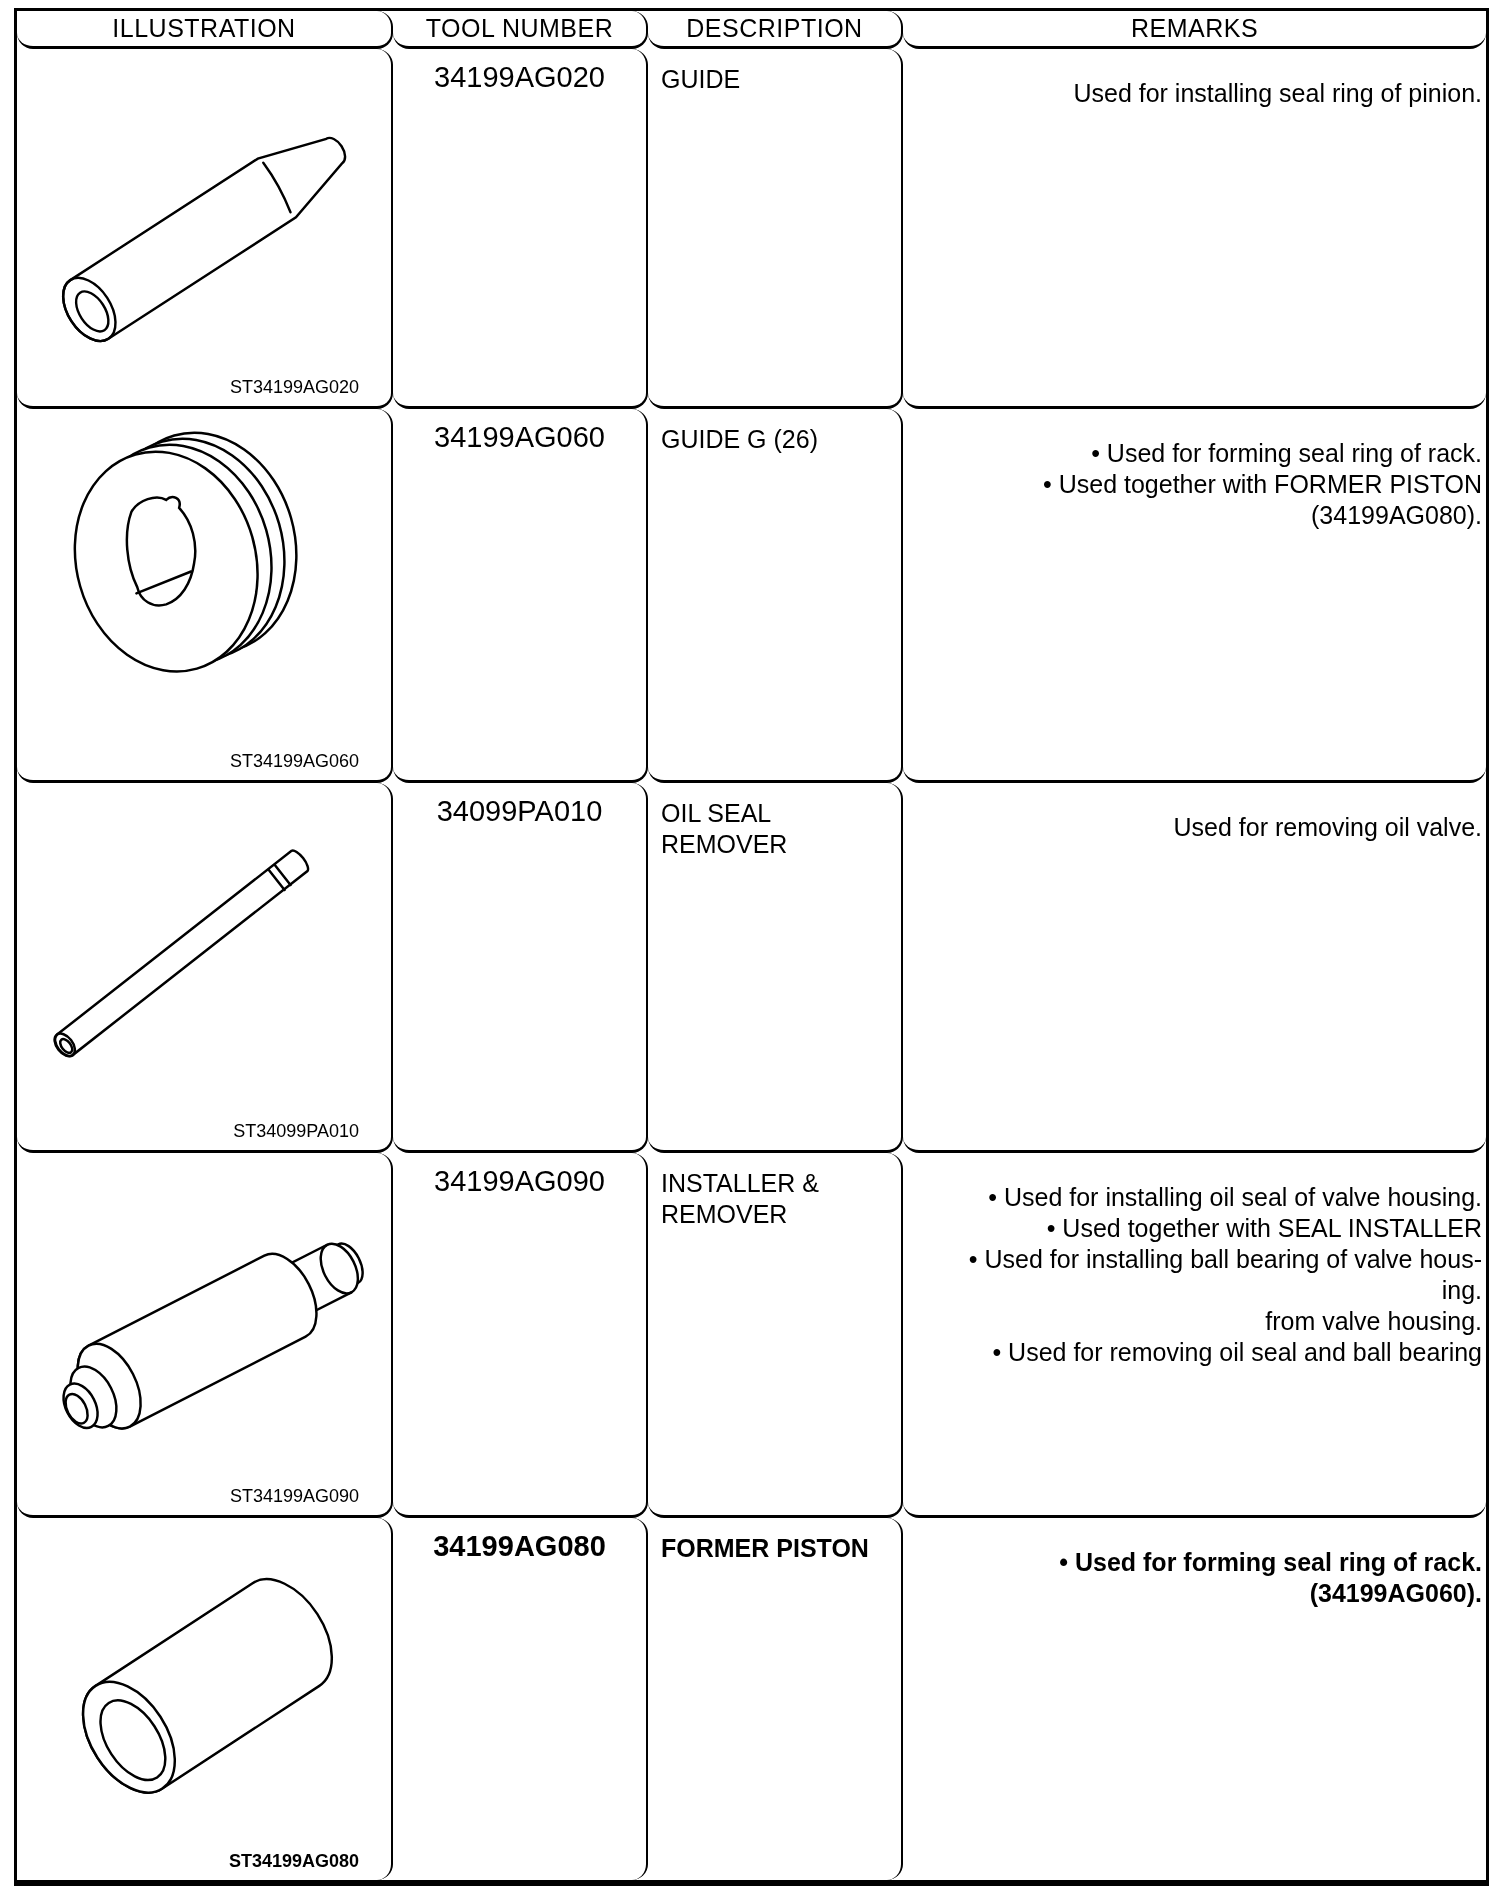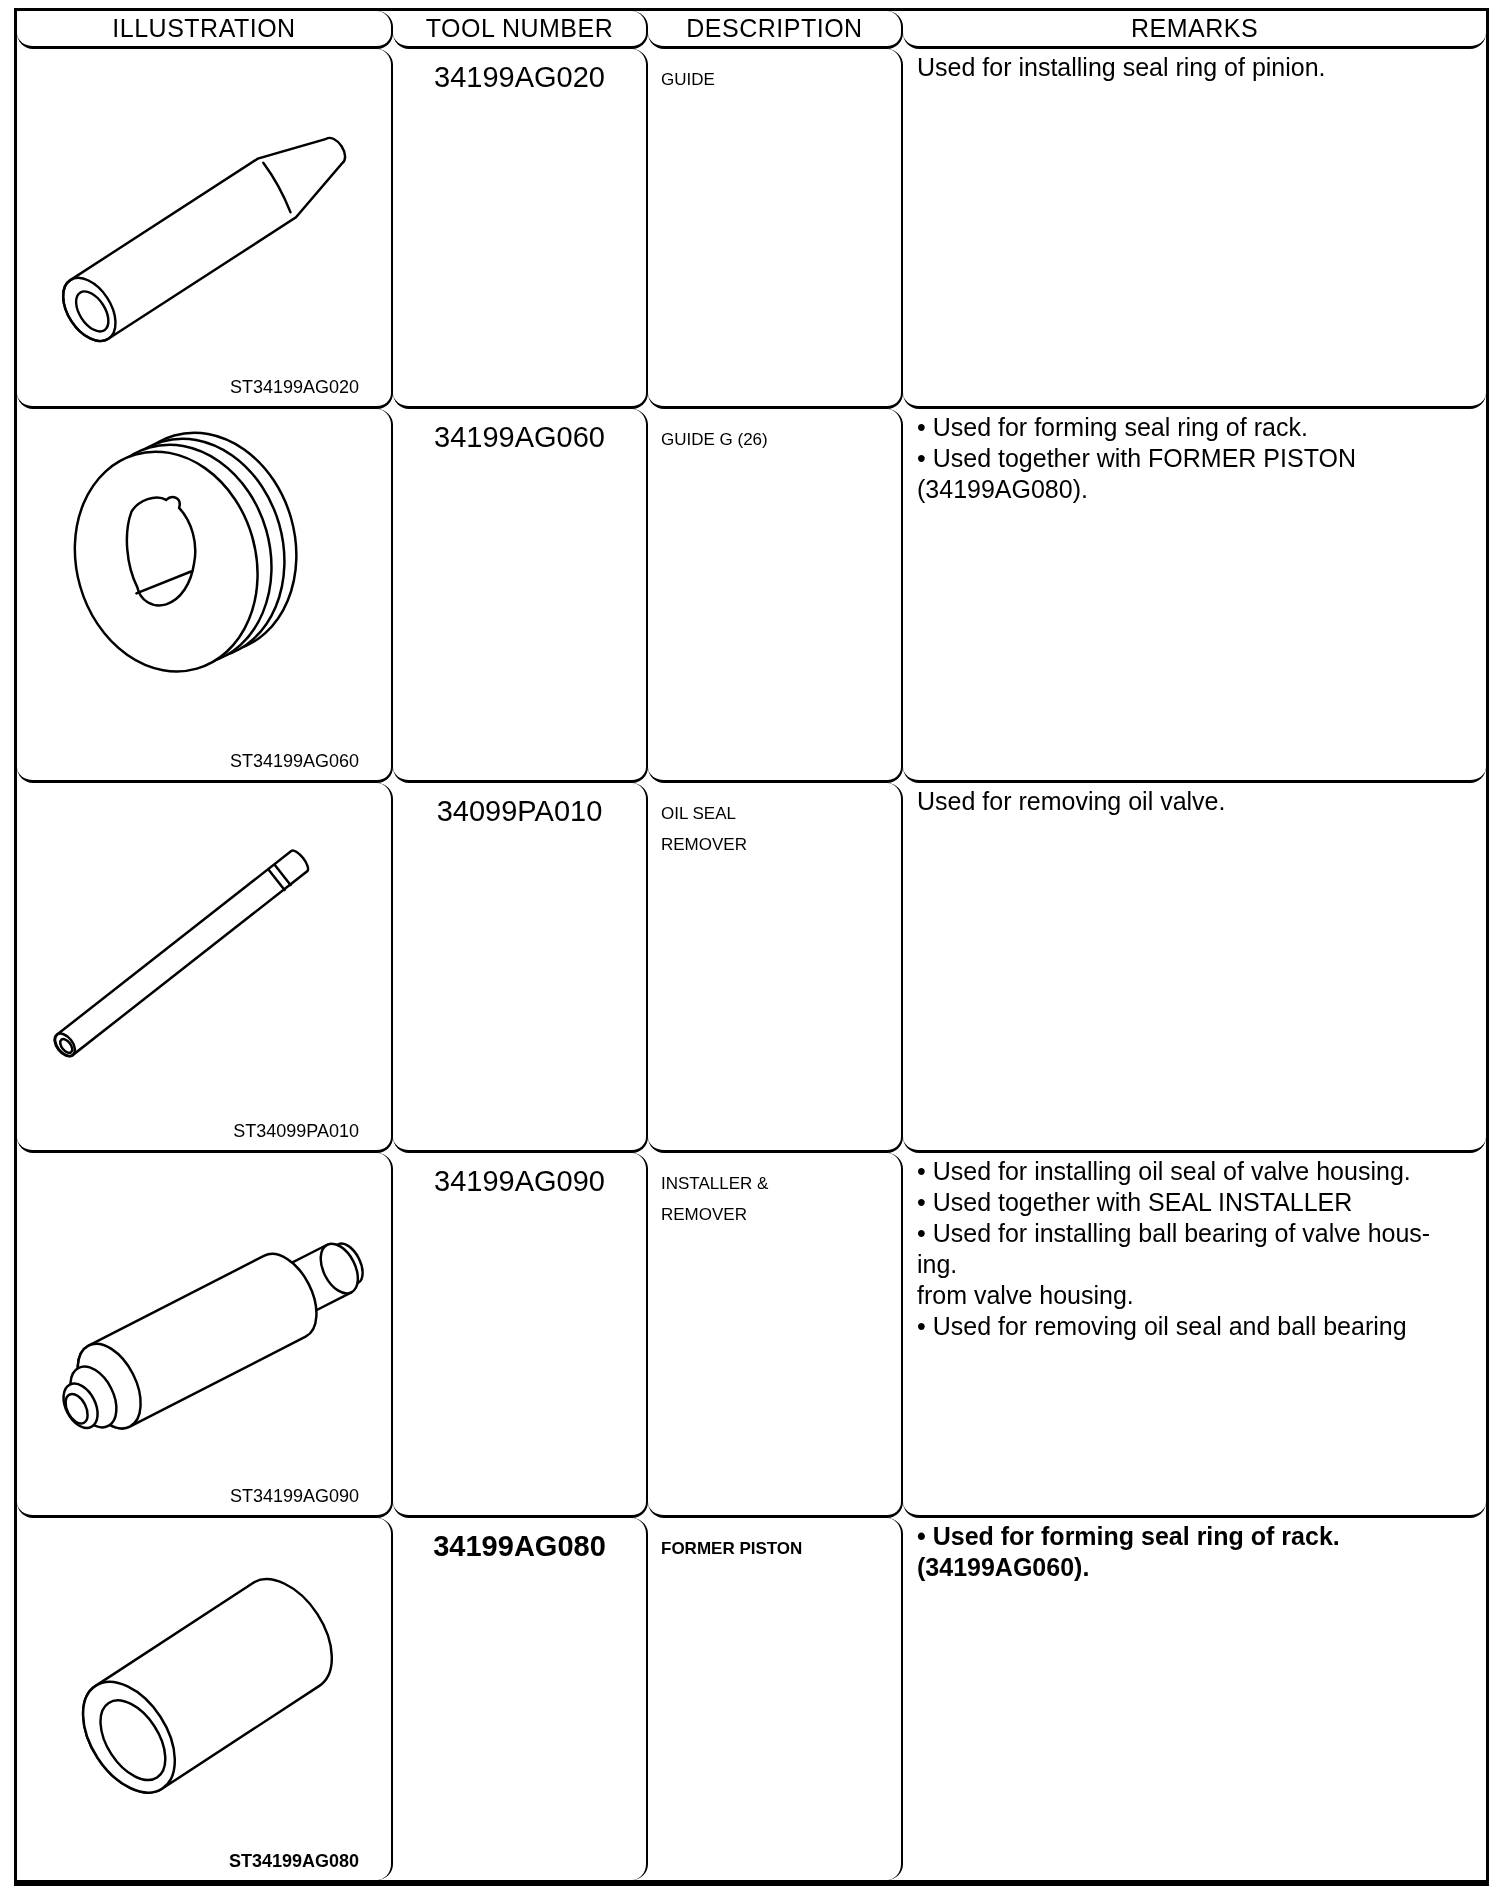--- a/index.html
+++ b/index.html
@@ -46,25 +46,26 @@
     font-size:18px;
     white-space:pre;
   }
   .toolnum-cell{
     text-align:center;
     padding-top:12px;
     font-size:29px;
   }
   .desc-cell{
     padding:15px 6px 4px 13px;
-    font-size:17px;
+    font-size:25px;
   }
   .remarks-cell{
-    padding:3px 4px 0 14px;
+    padding:29px 4px 0 14px;
     font-size:25px;
+    text-align:right;
   }
   .line{
     line-height:31px;
     white-space:pre;
   }
   svg path, svg ellipse, svg line{
     stroke:#000;stroke-width:2.5;fill:none;
     stroke-linecap:round;
   }
   svg .solid{fill:#ffffff;}

